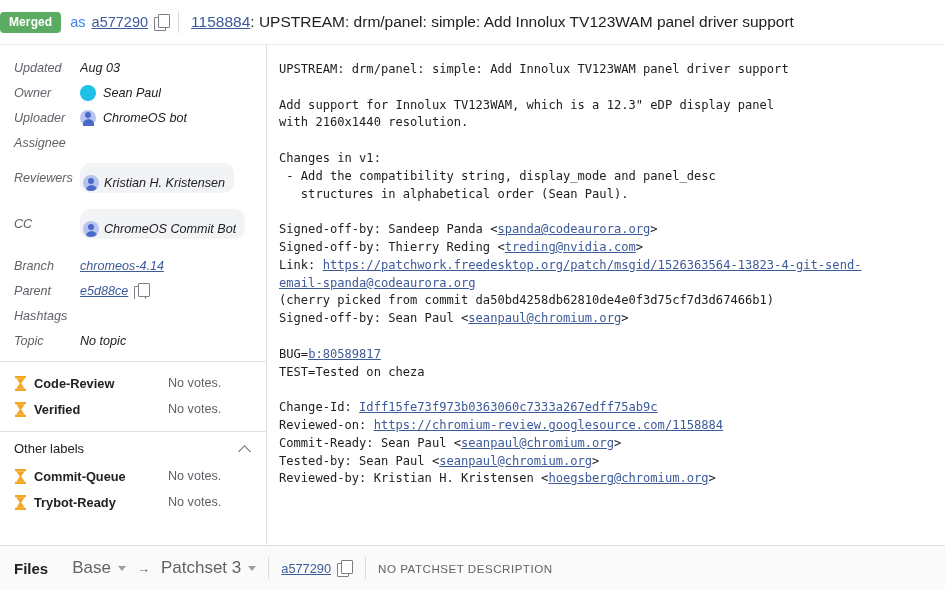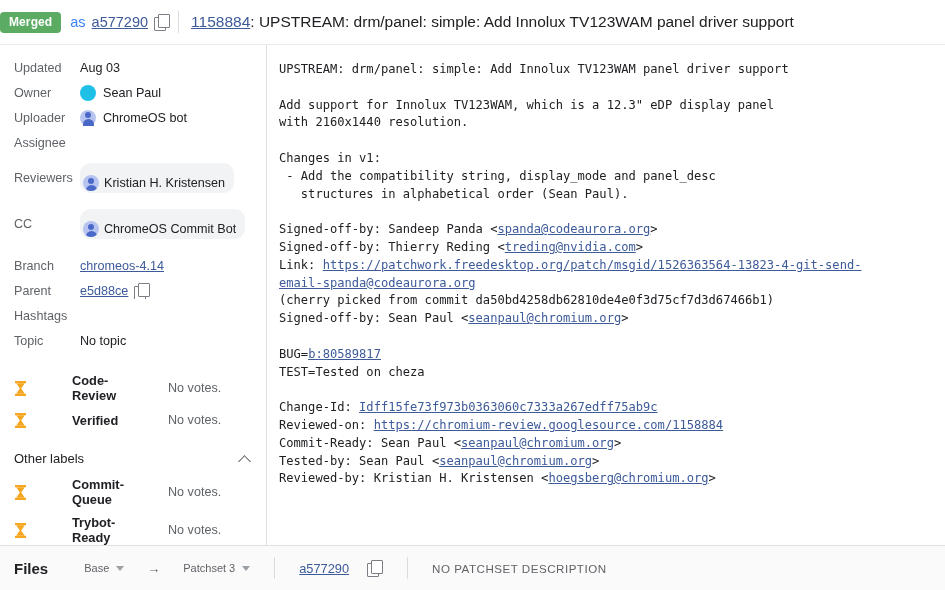--- a/index.html
+++ b/index.html
@@ -115,20 +115,21 @@
     background: #fff;
   }
   .meta-table {
     padding: 10px 0 8px 0;
   }
   .meta-row {
     display: flex;
     align-items: center;
     min-height: 25px;
     padding: 1px 8px 1px 14px;
+    font-style: italic;
   }
   .meta-key {
     width: 66px;
     min-width: 66px;
     font-size: 12.6px;
     color: #5f6368;
     line-height: 16px;
   }
   .meta-val {
     font-size: 12.6px;
@@ -198,21 +199,20 @@
     margin: 0;
   }
   .labels-block {
     padding: 8px 0 9px 0;
   }
   .label-row {
     display: flex;
     align-items: center;
     padding: 4px 14px 4px 14px;
     min-height: 26px;
-    gap: 38px;
   }
   .label-icon {
     width: 13px; height: 15px;
     margin-right: 7px;
     flex: none;
   }
   .label-name {
     font-size: 12.8px;
     font-weight: 700;
     color: #202124;
@@ -273,32 +273,31 @@
 
   
   .footer {
     height: 45px;
     min-height: 45px;
     border-top: 1px solid #e0e0e0;
     background: #fafafa;
     display: flex;
     align-items: center;
     padding: 0 14px;
-    gap: 12px;
   }
   .files-title {
     font-size: 15px;
     font-weight: 700;
     color: #202124;
     margin-right: 24px;
   }
   .sel {
     display: inline-flex;
     align-items: center;
-    font-size: 11px;
+    font-size: 17px;
     color: #5f6368;
     cursor: pointer;
   }
   .caret {
     display: inline-block;
     width: 0; height: 0;
     border-left: 4px solid transparent;
     border-right: 4px solid transparent;
     border-top: 5px solid #9aa0a6;
     margin-left: 7px;

